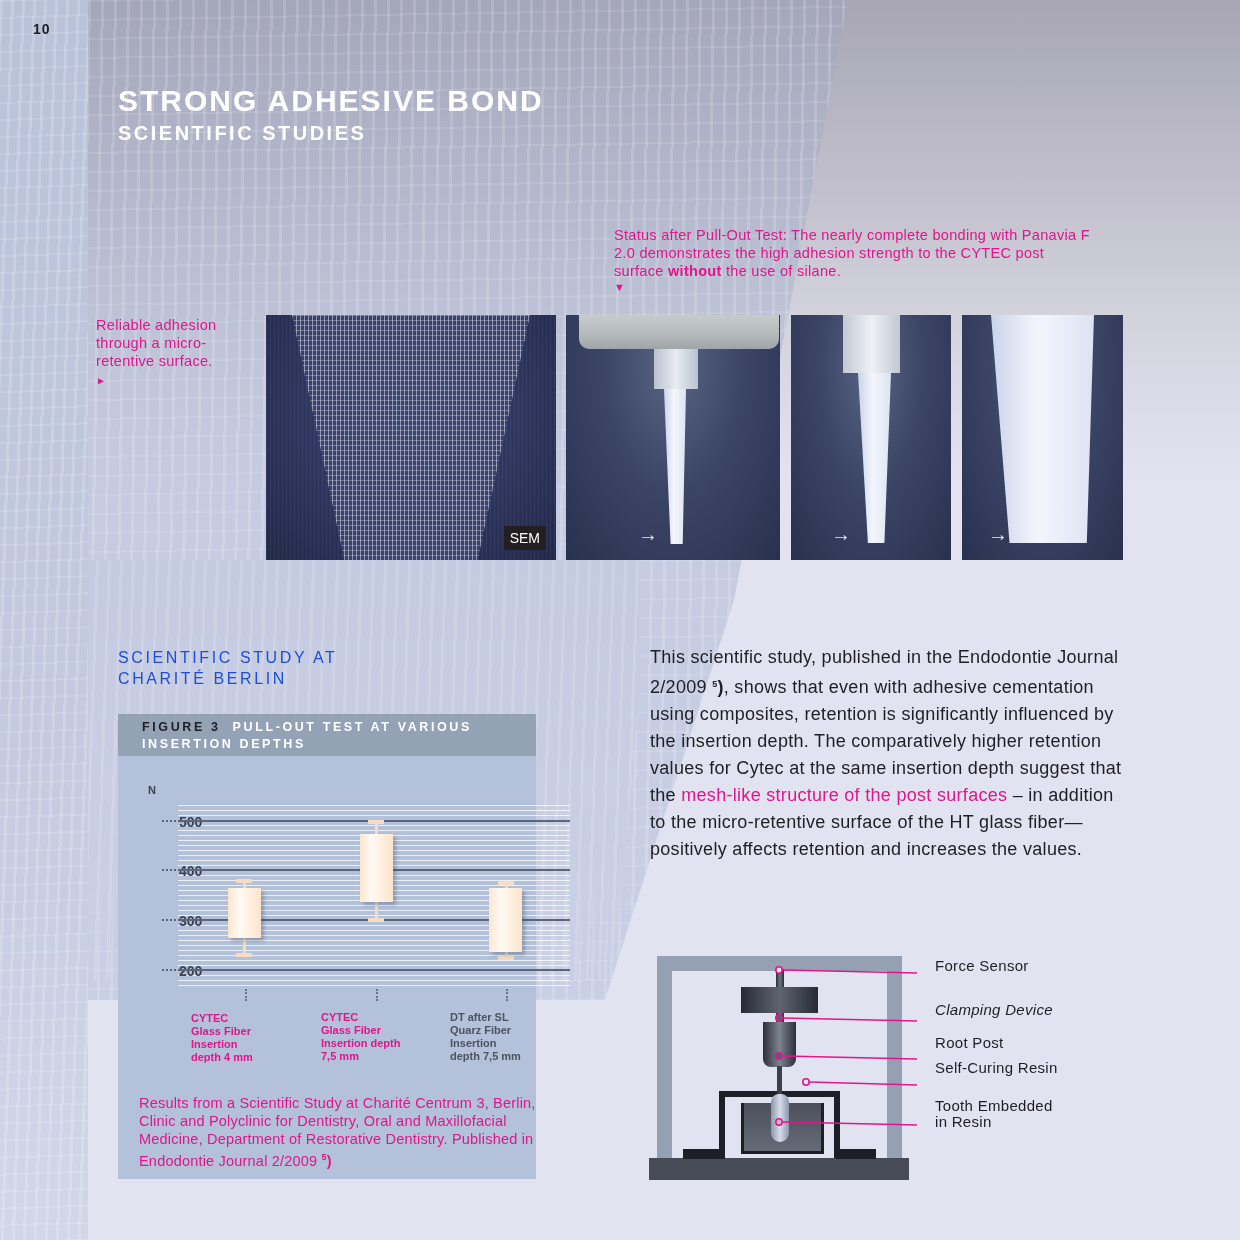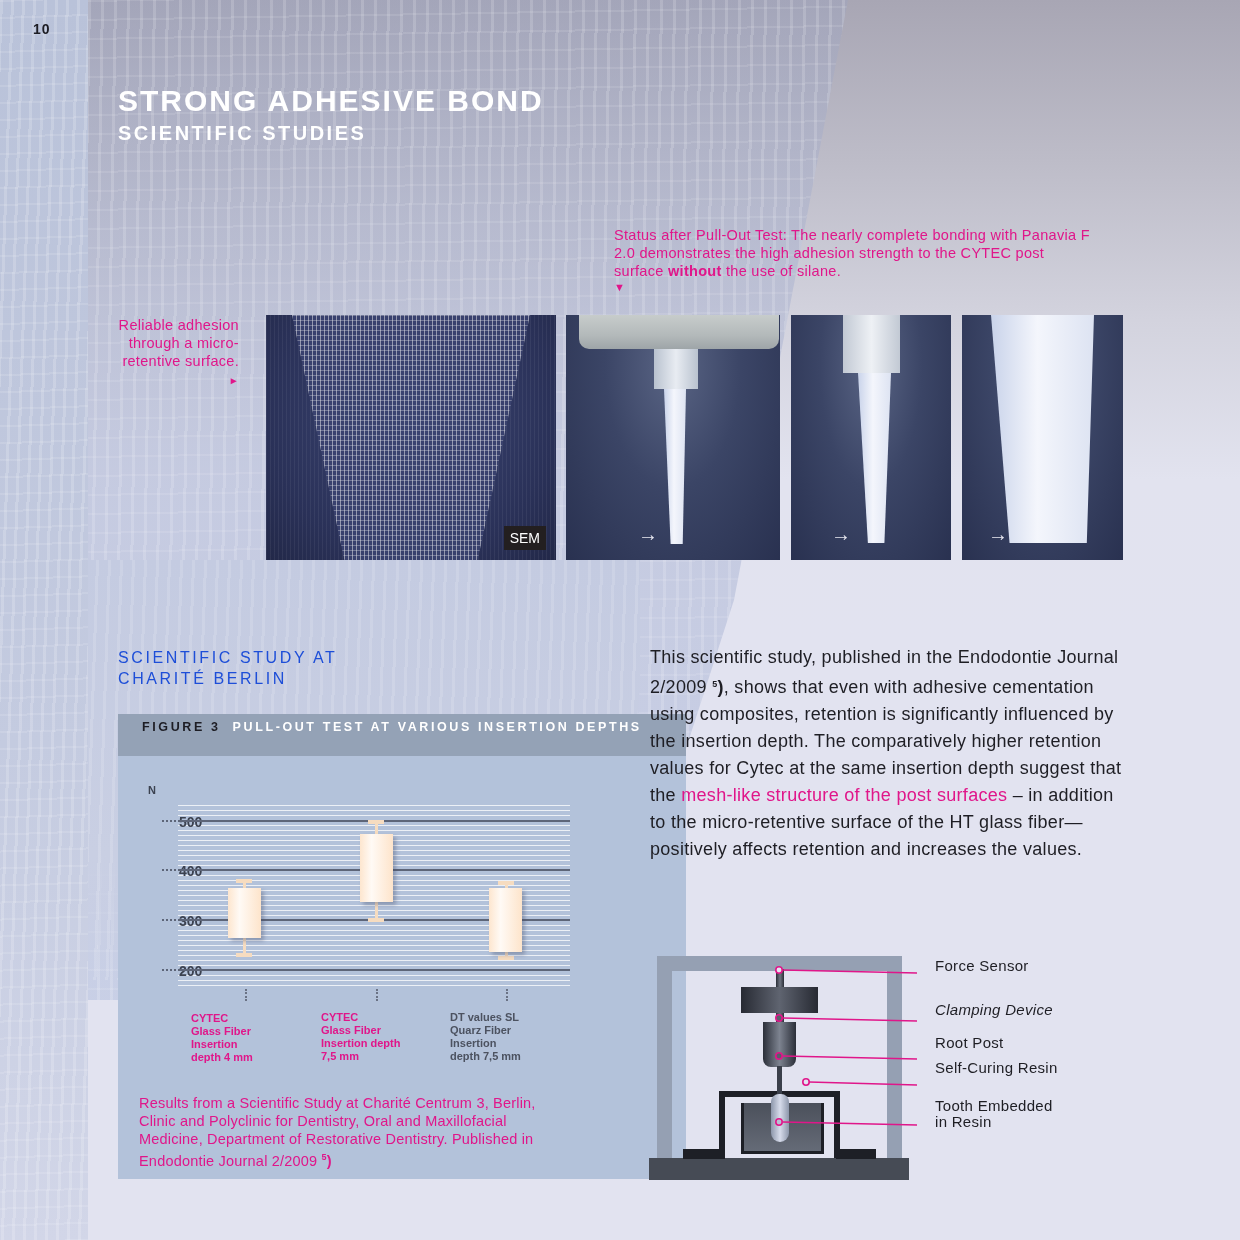--- a/index.html
+++ b/index.html
@@ -51,21 +51,21 @@
 
   .status-caption {
     position: absolute; left: 566px; top: 226px; width: 480px; font-size: 14.5px; line-height: 18px;
     color: #e0168a; letter-spacing: 0.3px; margin-left: 48px;
   }
   .status-caption b { font-weight: bold; }
   .caret-down { font-size: 11px; display: block; line-height: 14px; }
 
   .reliable-caption {
     position: absolute; left: 96px; top: 316px; width: 143px; font-size: 14.5px; line-height: 18px;
-    color: #e0168a; text-align: right; letter-spacing: 0.3px;
+    color: #e0168a; letter-spacing: 0.3px;
   }
   .caret-right { font-size: 10px; display: block; margin-top: 2px; }
 
   .photo { position: absolute; top: 315px; height: 245px; overflow: hidden; background: #2b3553; }
   .photo-sem {
     left: 266px; width: 290px;
     background:
       repeating-linear-gradient(90deg, rgba(255,255,255,0.06) 0 1px, rgba(0,0,0,0) 1px 4px),
       radial-gradient(ellipse at 50% 40%, #3c4674 0%, #2a3158 70%, #222848 100%);
   }
@@ -96,21 +96,21 @@
   .arrow-mark {
     position: absolute; bottom: 14px; color: #e8e8f0; font-size: 20px; font-weight: bold;
   }
 
   .section-heading {
     position: absolute; left: 118px; top: 647px; font-size: 16px; line-height: 21px;
     color: #1d4ed8; letter-spacing: 2.6px;
   }
 
   .figure-panel {
-    position: absolute; left: 118px; top: 714px; width: 568px; height: 465px;
+    position: absolute; left: 118px; top: 714px; width: 418px; height: 465px;
     background: #b3c2da;
   }
   .figure-header {
     background: #94a2b6; padding: 5px 24px 4px; height: 33px; box-sizing: border-box;
     height: 42px;
     font-size: 12.5px; font-weight: bold; color: #ffffff; letter-spacing: 2.6px; line-height: 17px;
   }
   .figure-header .fig-no { color: #1d1d24; }
 
   .chart {
@@ -279,21 +279,21 @@
       <div>Insertion</div>
       <div>depth 4 mm</div>
     </div>
     <div class="cat-label pink" style="left:203px; top:255px;">
       <div>CYTEC</div>
       <div>Glass Fiber</div>
       <div>Insertion depth</div>
       <div>7,5  mm</div>
     </div>
     <div class="cat-label gray" style="left:332px; top:255px;">
-      <div>DT values SL</div>
+      <div>DT after SL</div>
       <div>Quarz Fiber</div>
       <div>Insertion</div>
       <div>depth 7,5 mm</div>
     </div>
   </div>
 
   <div class="figure-note">
     <span>Results from a Scientific Study at Charité Centrum 3, Berlin, Clinic and Polyclinic for Dentistry, Oral and Maxillofacial Medicine, Department of Restorative Dentistry. Published in Endodontie Journal 2/2009 </span><sup>5</sup><span class="paren">)</span>
   </div>
 </div>

